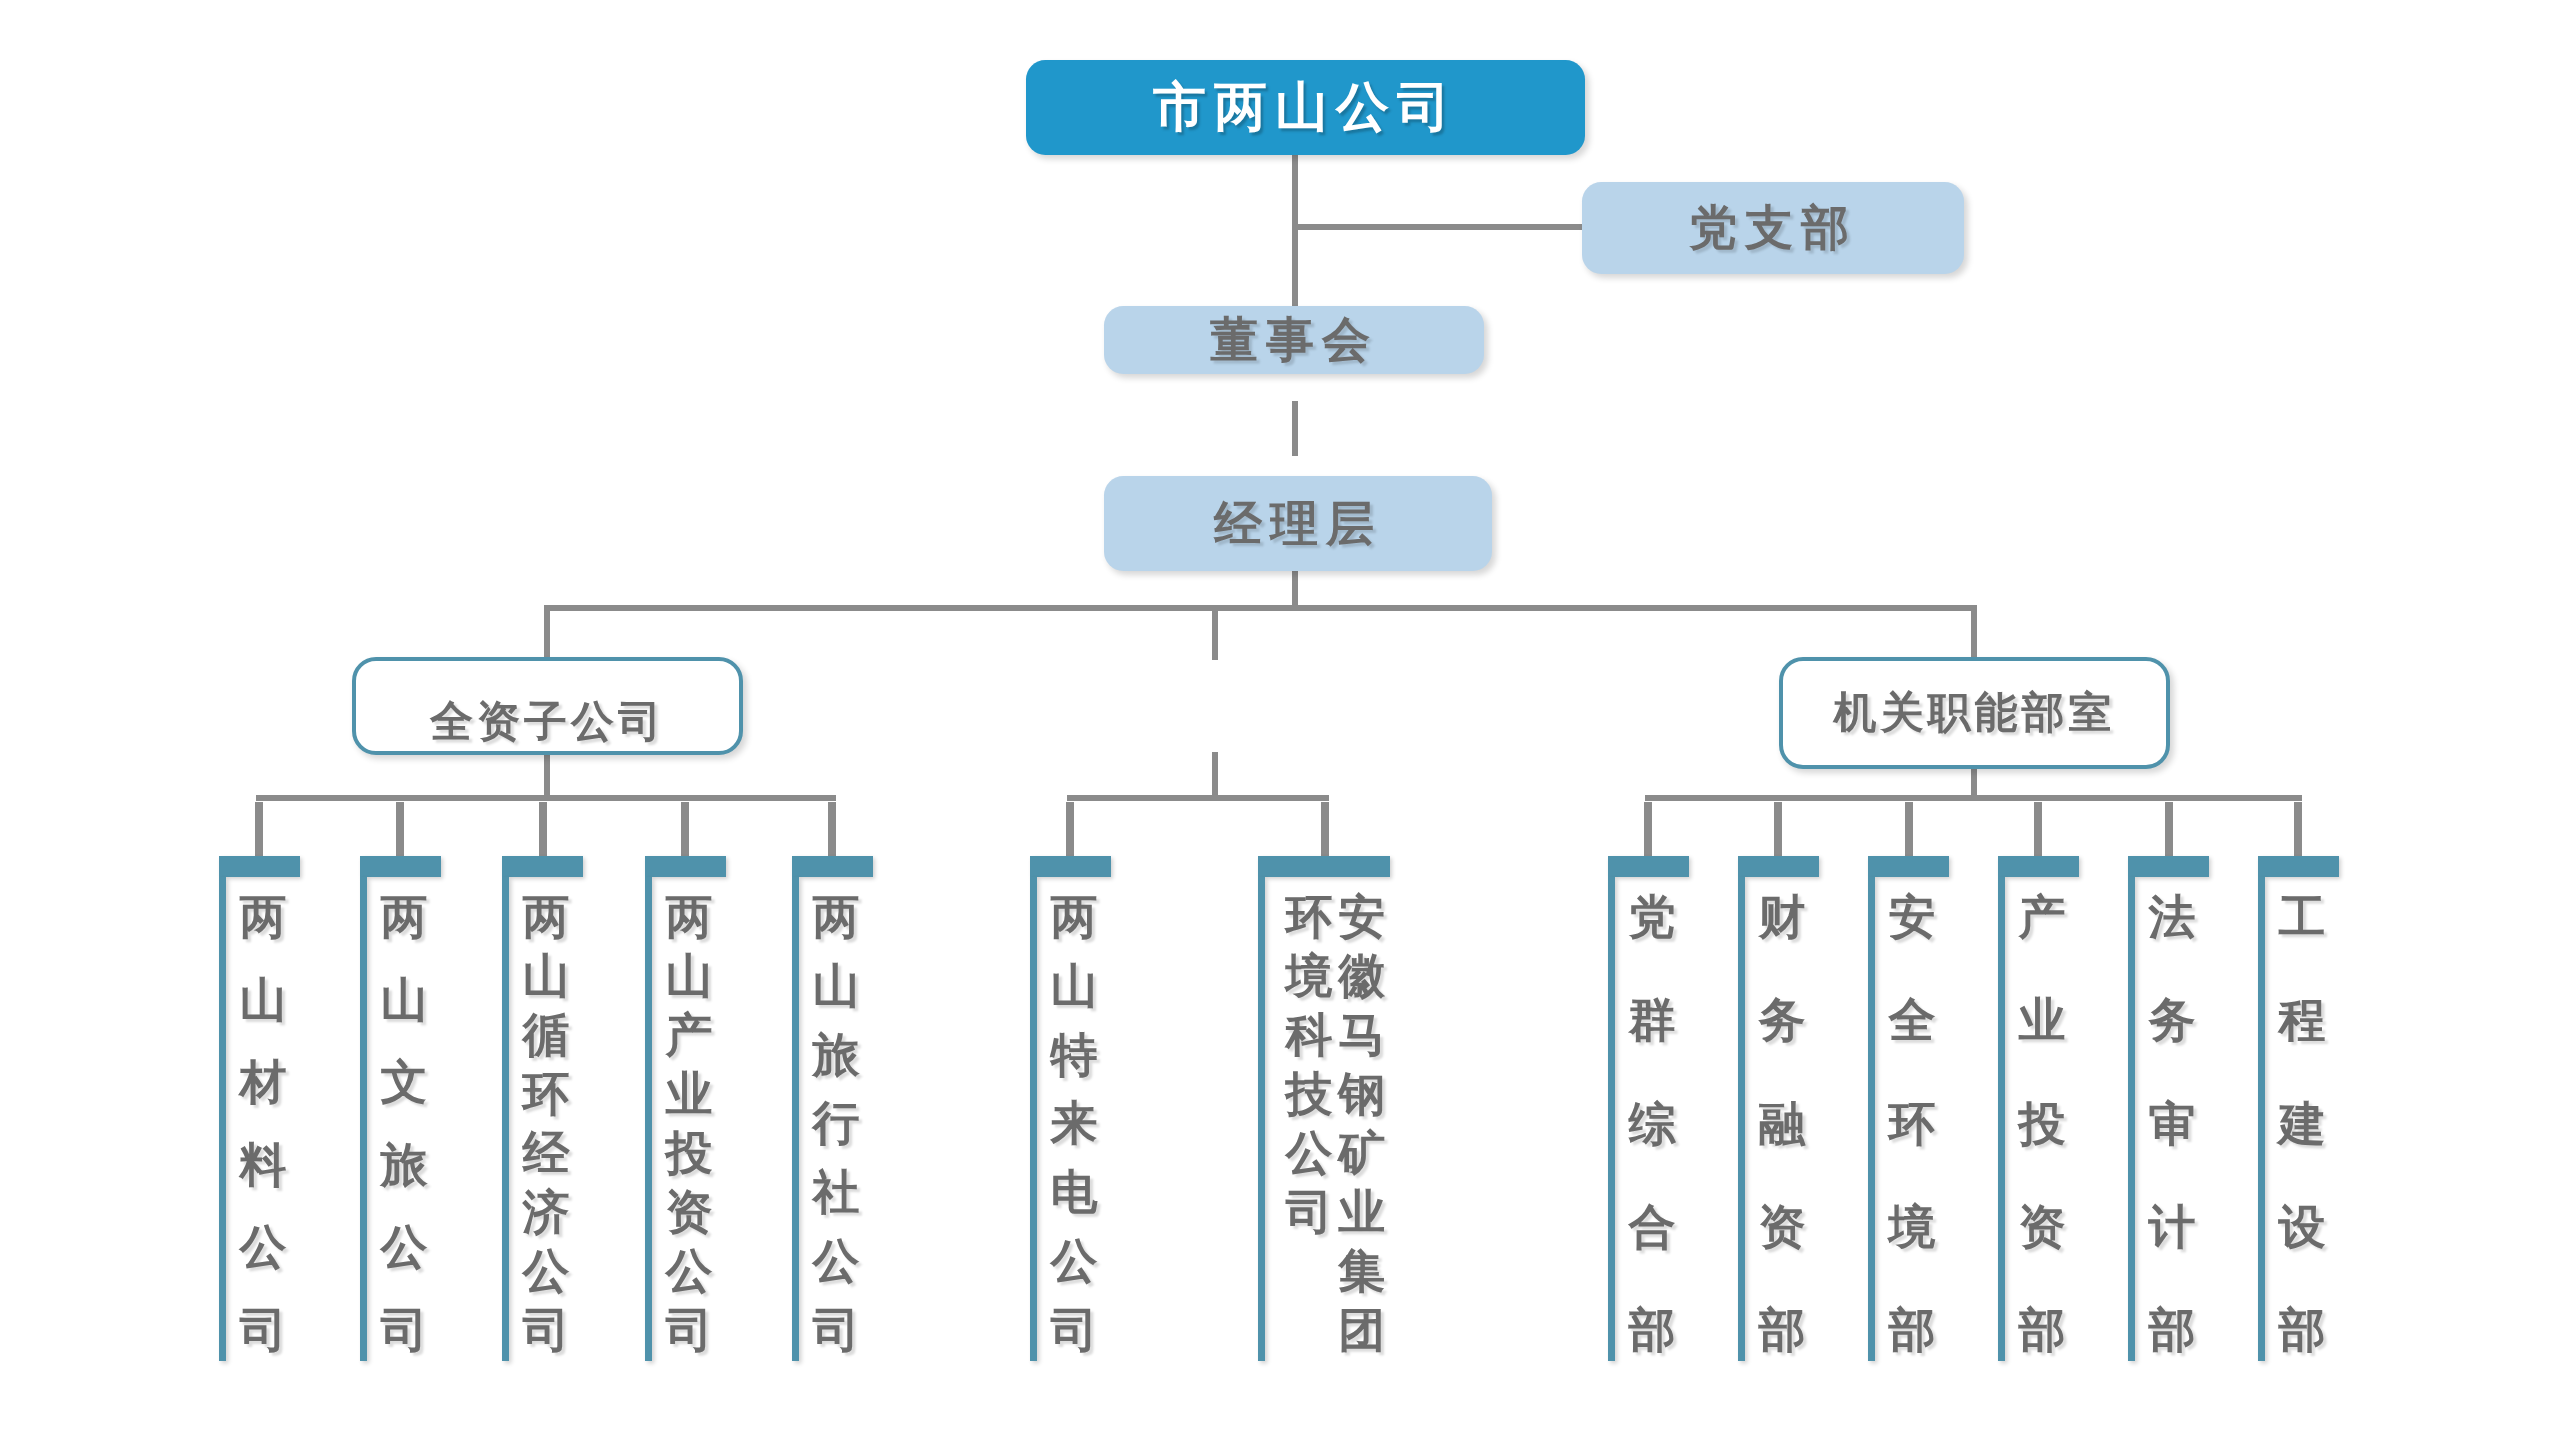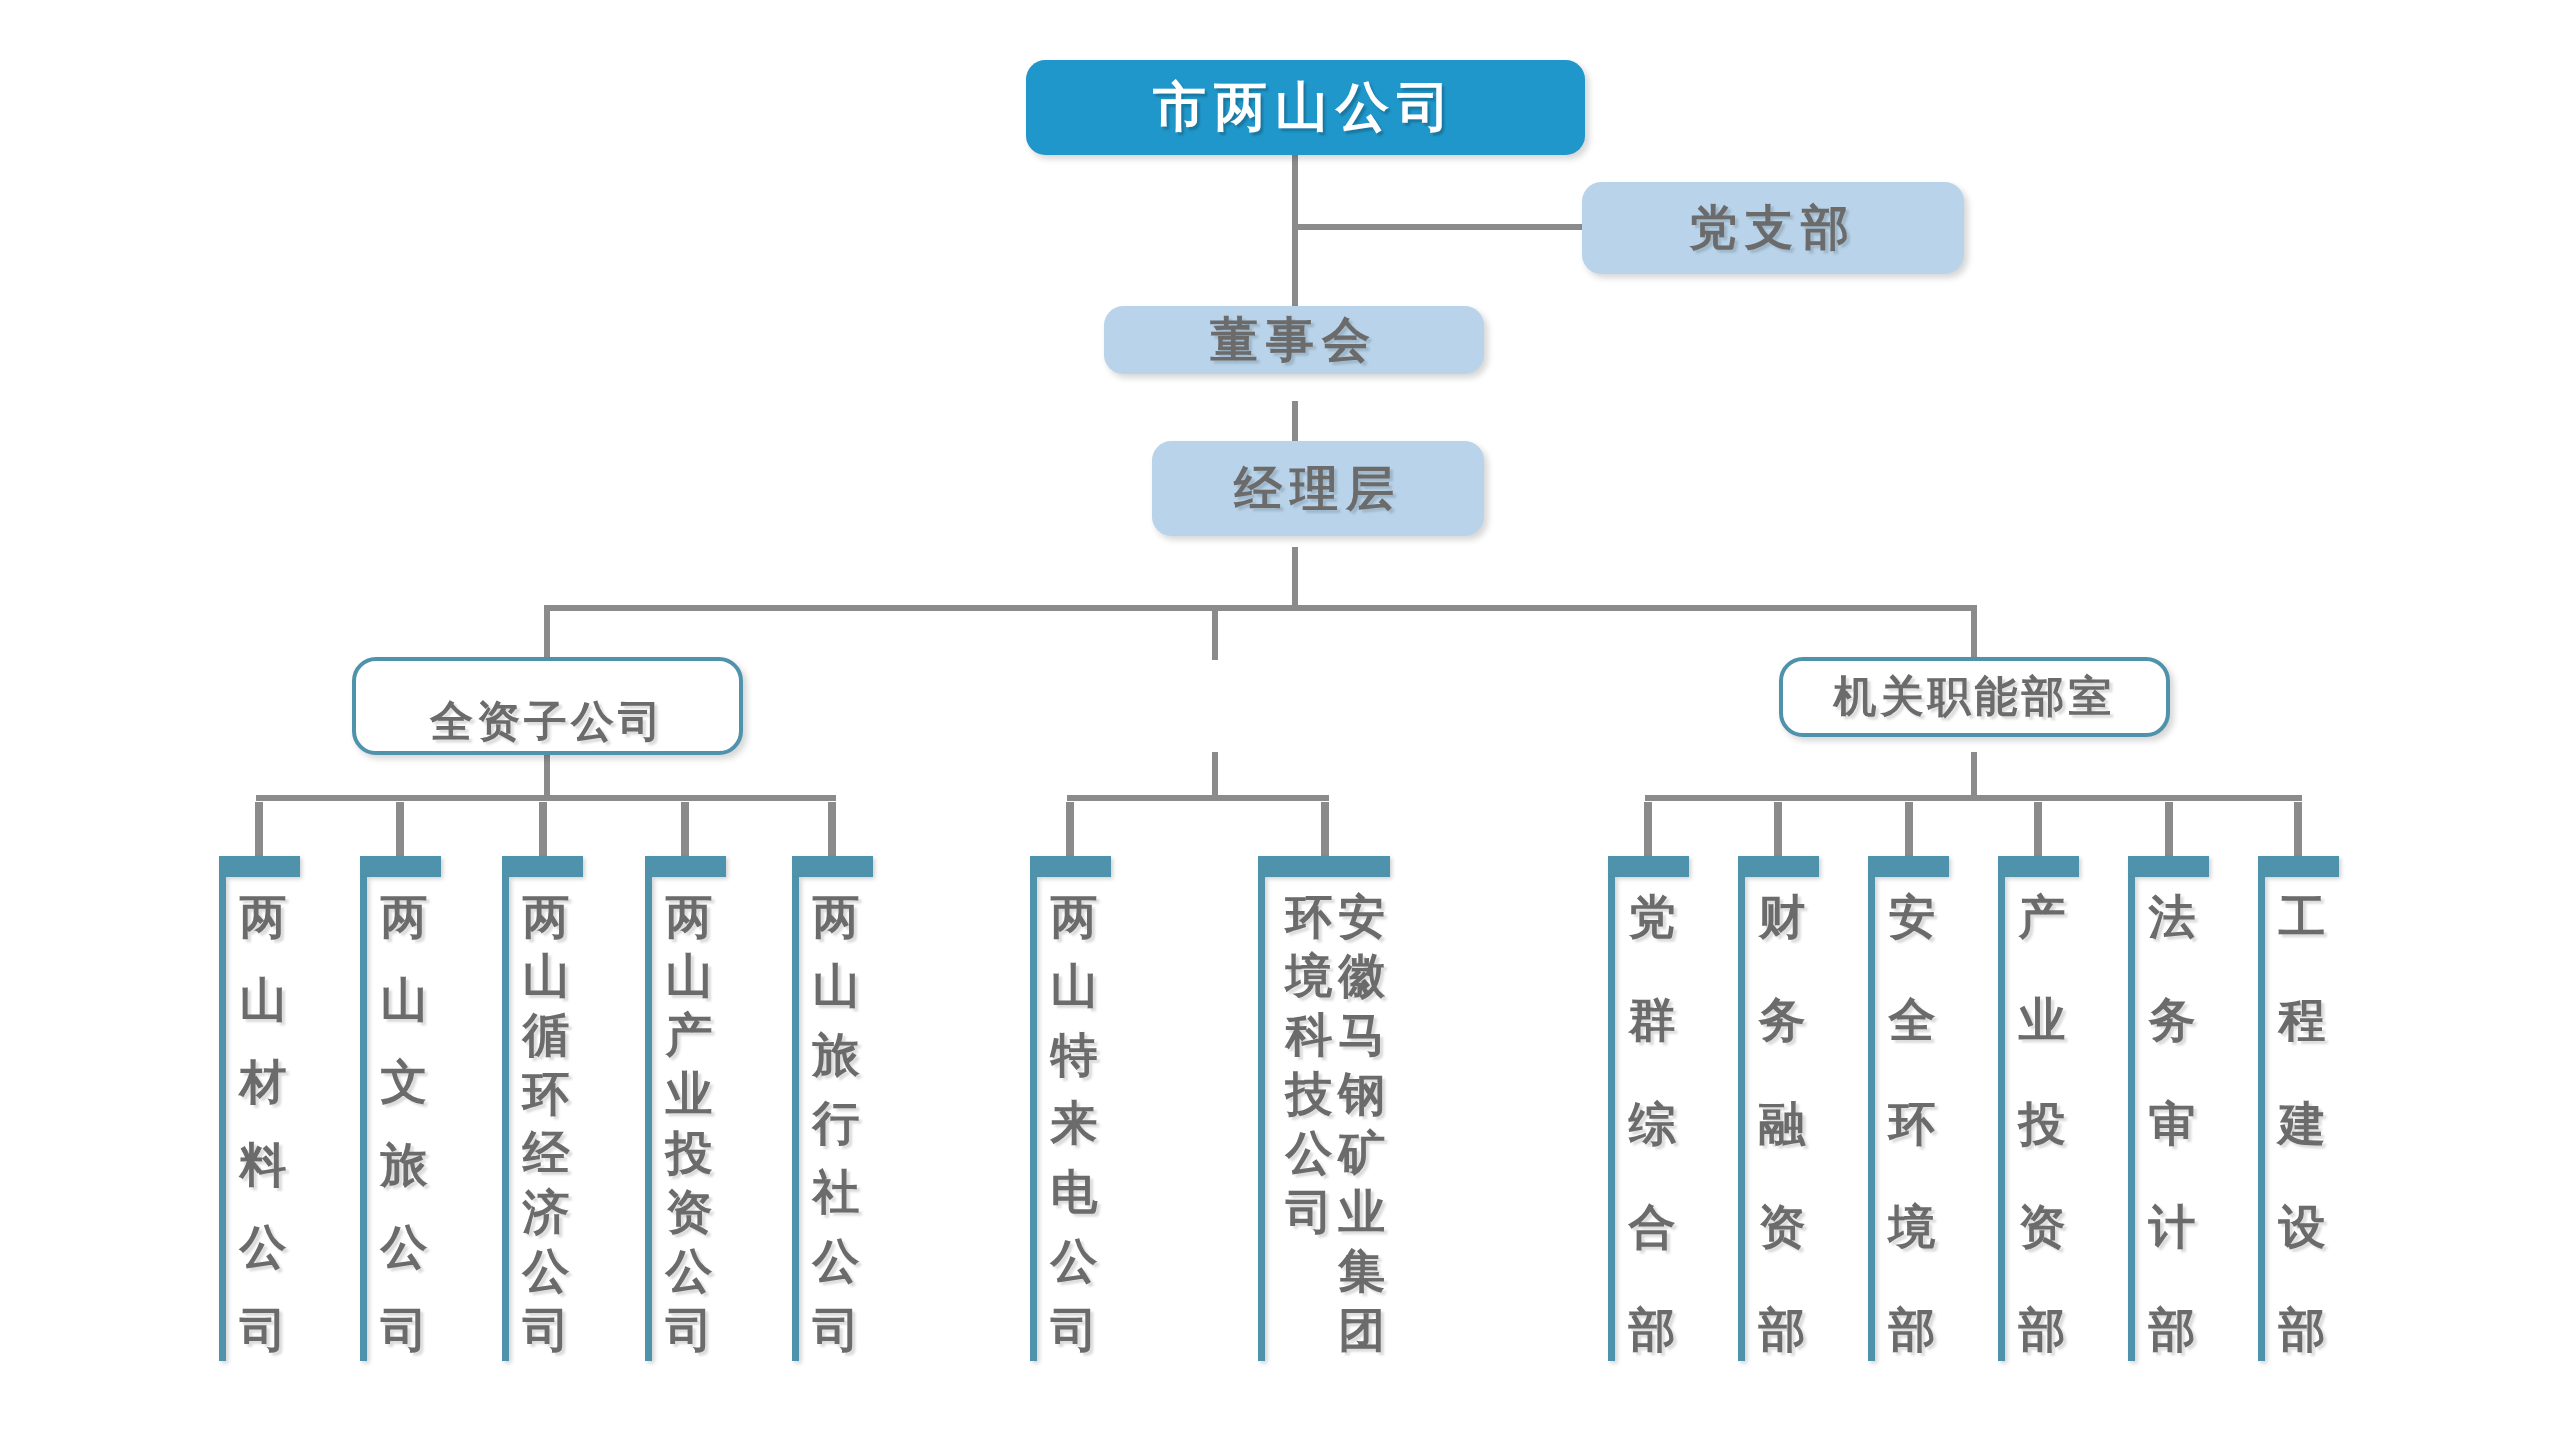--- a/index.html
+++ b/index.html
@@ -94,30 +94,30 @@
   </div>
 
   <div class="box lightblue" style="left:1582px;top:182px;width:382px;height:92px;">
     <span>党支部</span>
   </div>
 
   <div class="box lightblue" style="left:1104px;top:306px;width:380px;height:68px;">
     <span>董事会</span>
   </div>
 
-  <div class="box lightblue" style="left:1104px;top:441px;width:332px;height:95px;margin-left:48px;">
+  <div class="box lightblue" style="left:1104px;top:476px;width:388px;height:95px;">
     <span>经理层</span>
   </div>
 
   <div class="box outlined" style="left:352px;top:657px;width:391px;height:98px;align-items:flex-end;">
     <span>全资子公司</span>
   </div>
 
 
-  <div class="box outlined" style="left:1779px;top:657px;width:391px;height:80px;">
+  <div class="box outlined" style="left:1779px;top:657px;width:391px;height:112px;">
     <span>机关职能部室</span>
   </div>
 
   <div class="col" style="left:219px;">
     <div class="col-bar"></div>
     <div class="col-line"></div>
     <div class="col-text">
         <span>两</span>
         <span>山</span>
         <span>材</span>

